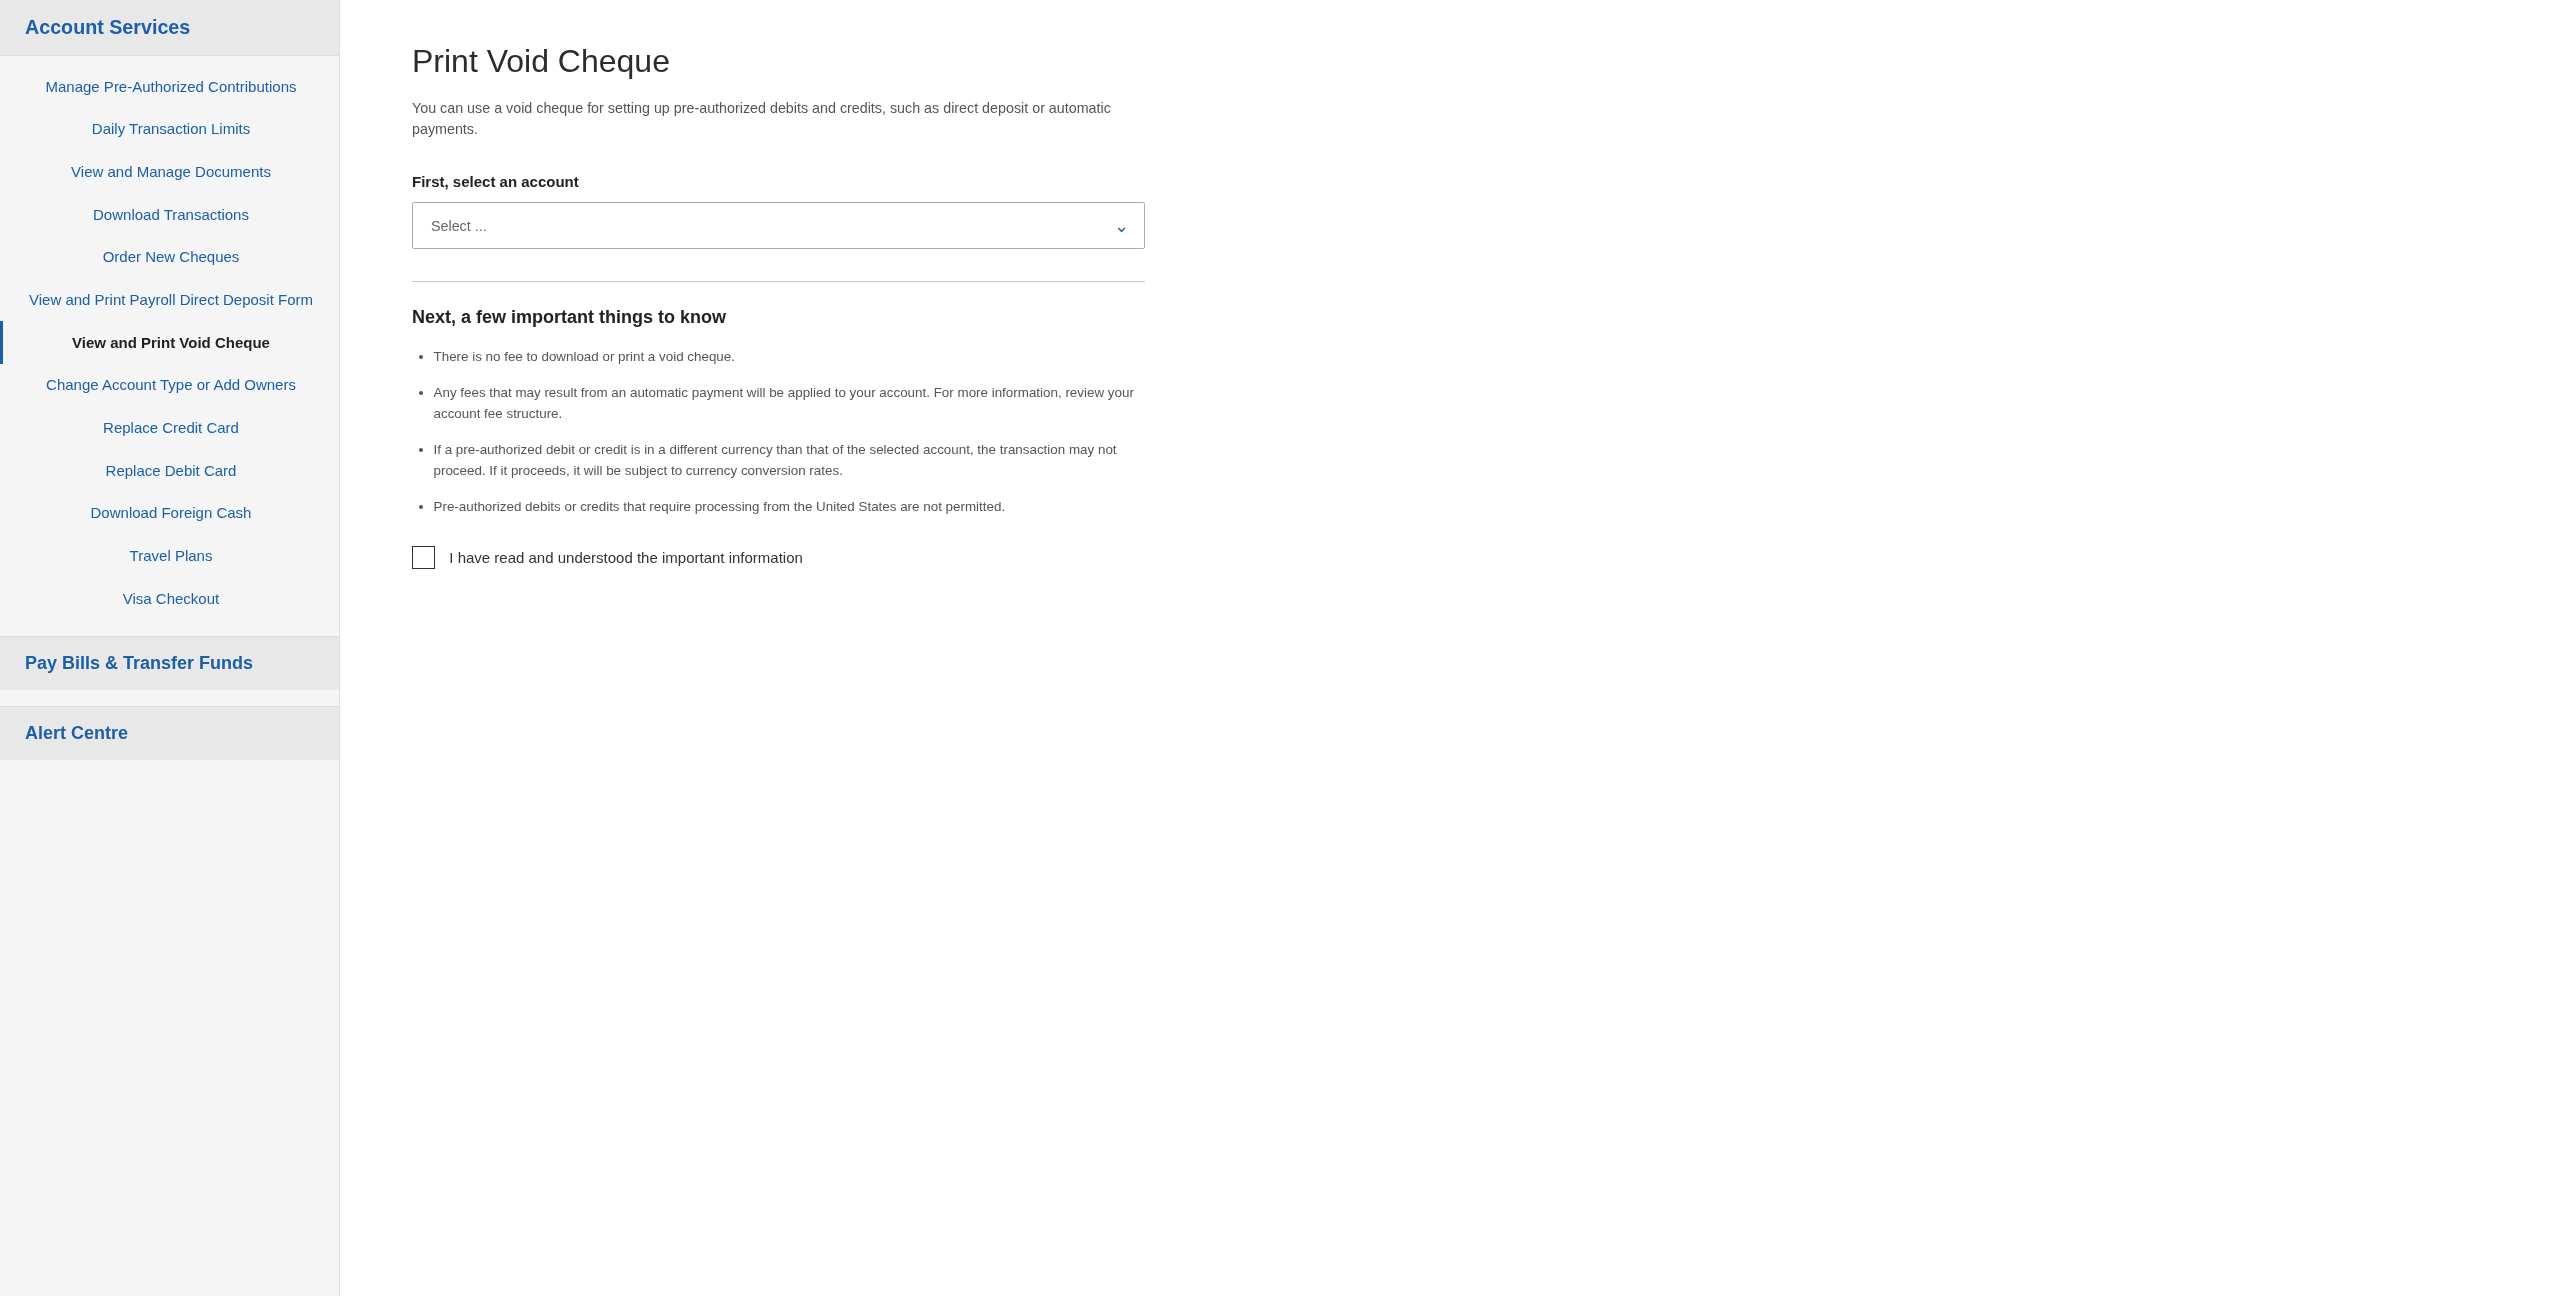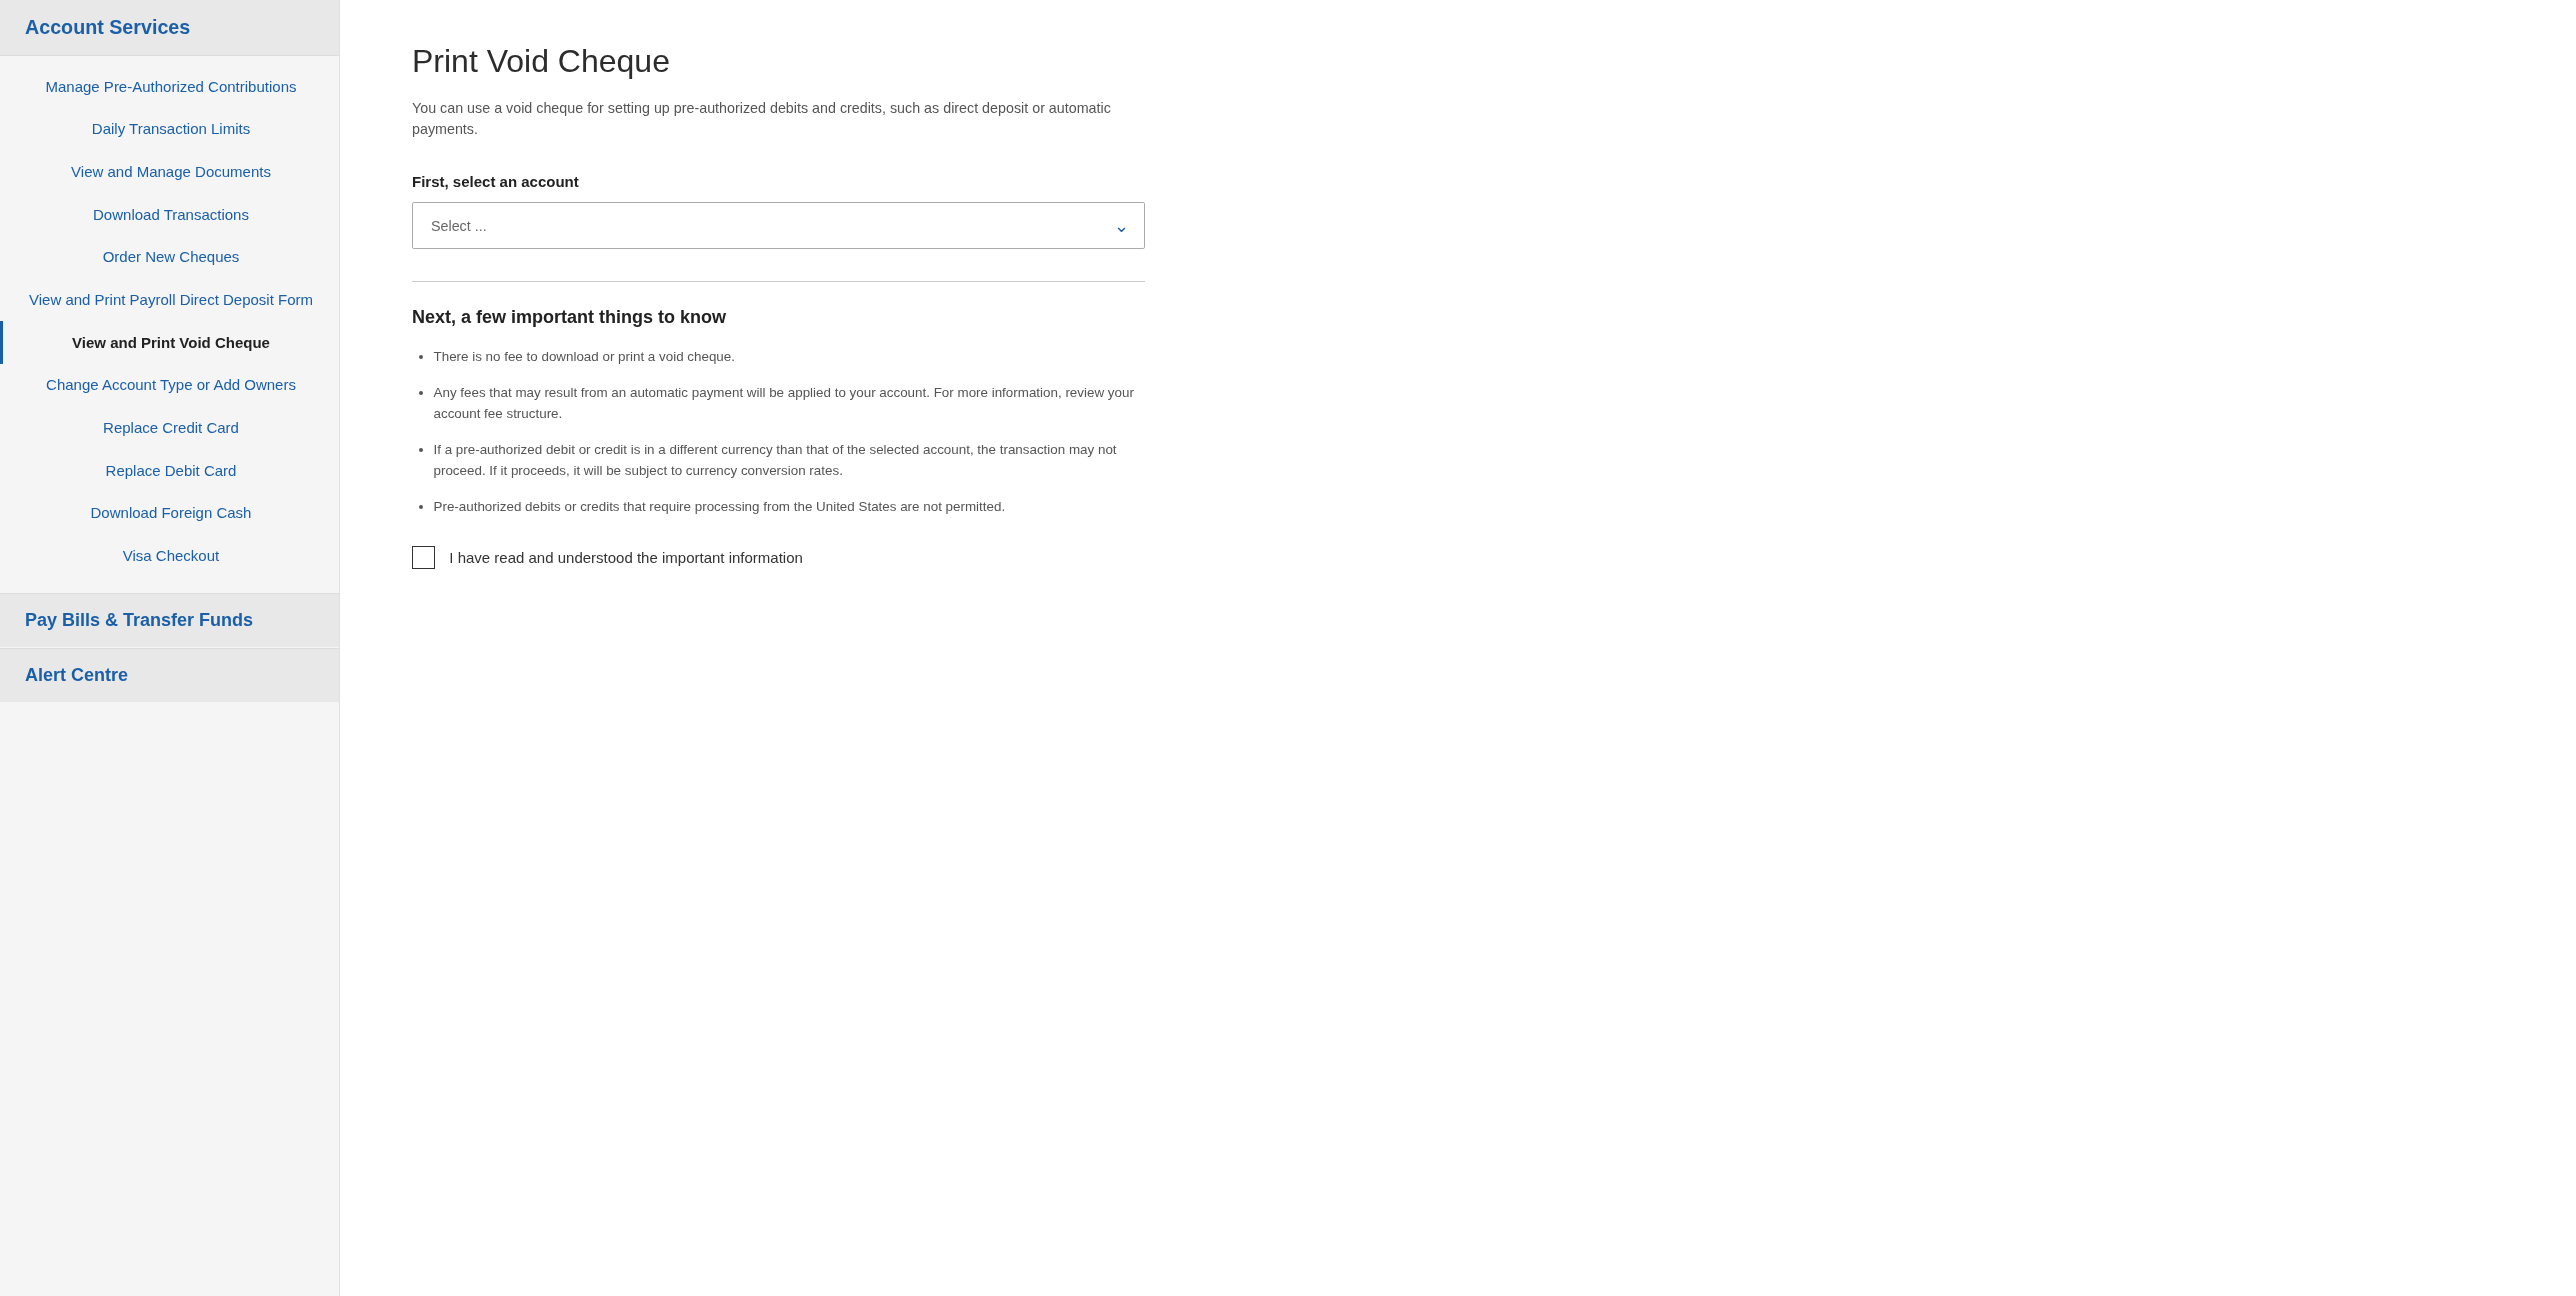--- a/index.html
+++ b/index.html
@@ -73,21 +73,21 @@
 
     .sidebar-section-footer span {
       font-size: 18px;
       font-weight: bold;
       color: #1a5fa8;
     }
 
     .sidebar-section-footer2 {
       background-color: #e8e8e8;
       padding: 16px 25px;
-      margin-top: 1px;
+      margin-top: 16px;
       border-top: 0.9px solid #ddd;
     }
 
     .sidebar-section-footer2 span {
       font-size: 18px;
       font-weight: bold;
       color: #1a5fa8;
     }
 
     
@@ -277,20 +277,23 @@
       <a class="sidebar-nav-item">
         <span>Replace Credit Card</span>
       </a>
       <a class="sidebar-nav-item">
         <span>Replace Debit Card</span>
       </a>
       <a class="sidebar-nav-item">
         <span>Download Foreign Cash</span>
       </a>
       <a class="sidebar-nav-item">
+        <span>Travel Plans</span>
+      </a>
+      <a class="sidebar-nav-item">
         <span>Visa Checkout</span>
       </a>
     </nav>
 
     <div class="sidebar-section-footer">
       <span>Pay Bills &amp; Transfer Funds</span>
     </div>
 
     <div class="sidebar-section-footer2">
       <span>Alert Centre</span>

